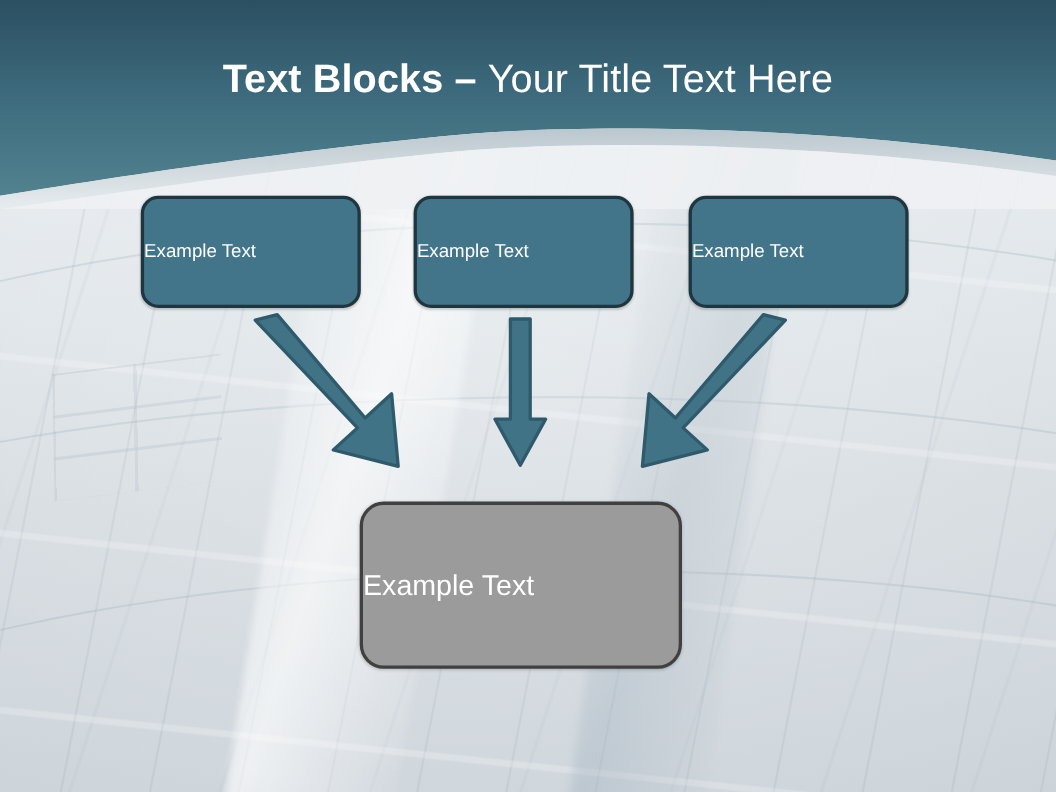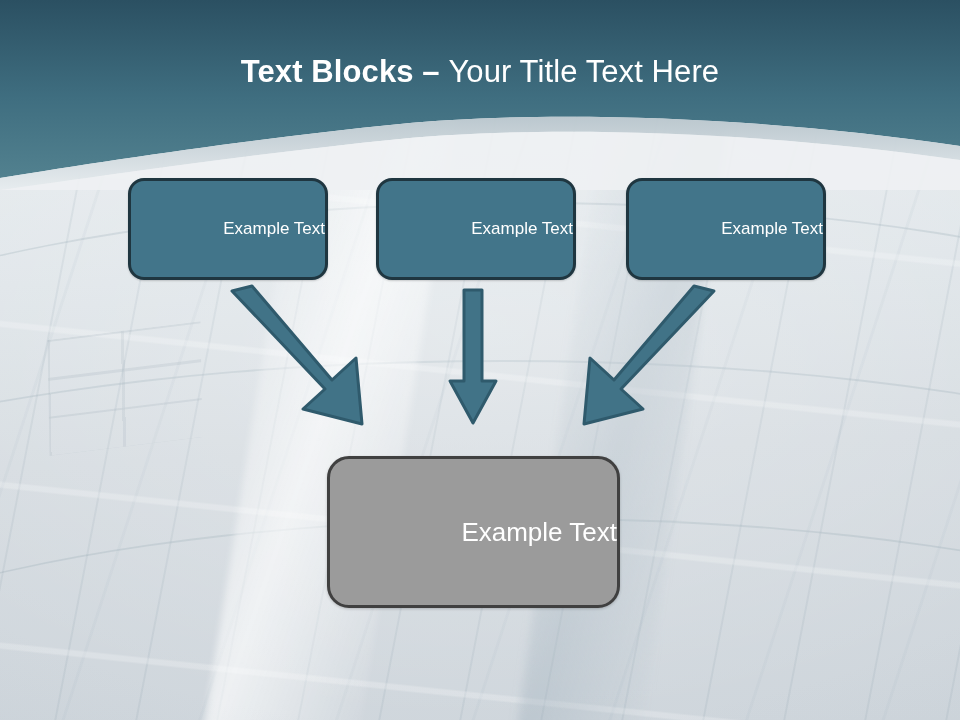--- a/index.html
+++ b/index.html
@@ -133,40 +133,39 @@
     position: absolute;
     left: 0; top: 0;
     width: 960px; height: 190px;
   }
   .title {
     position: absolute;
     left: 0;
     top: 53px;
     width: 960px;
     text-align: center;
-    font-size: 31px;
+    font-size: 36px;
     line-height: 38px;
     color: #ffffff;
     letter-spacing: .1px;
     white-space: nowrap;
   }
   .title .bold { font-weight: bold; }
   .title .dash  { font-weight: bold; }
   .title .light { font-weight: normal; }
 
   
   .box {
     position: absolute;
     box-sizing: border-box;
     display: flex;
     align-items: center;
-    justify-content: flex-end;
+    justify-content: flex-start;
     color: #ffffff;
     text-align: center;
-    padding-left: 24px;
   }
   .box-top {
     width: 200px;
     height: 102px;
     top: 178px;
     background: #42758a;
     border: 3px solid #1f3640;
     border-radius: 16px;
     font-size: 17px;
     box-shadow: 0 1px 2px rgba(0,0,0,.18);

